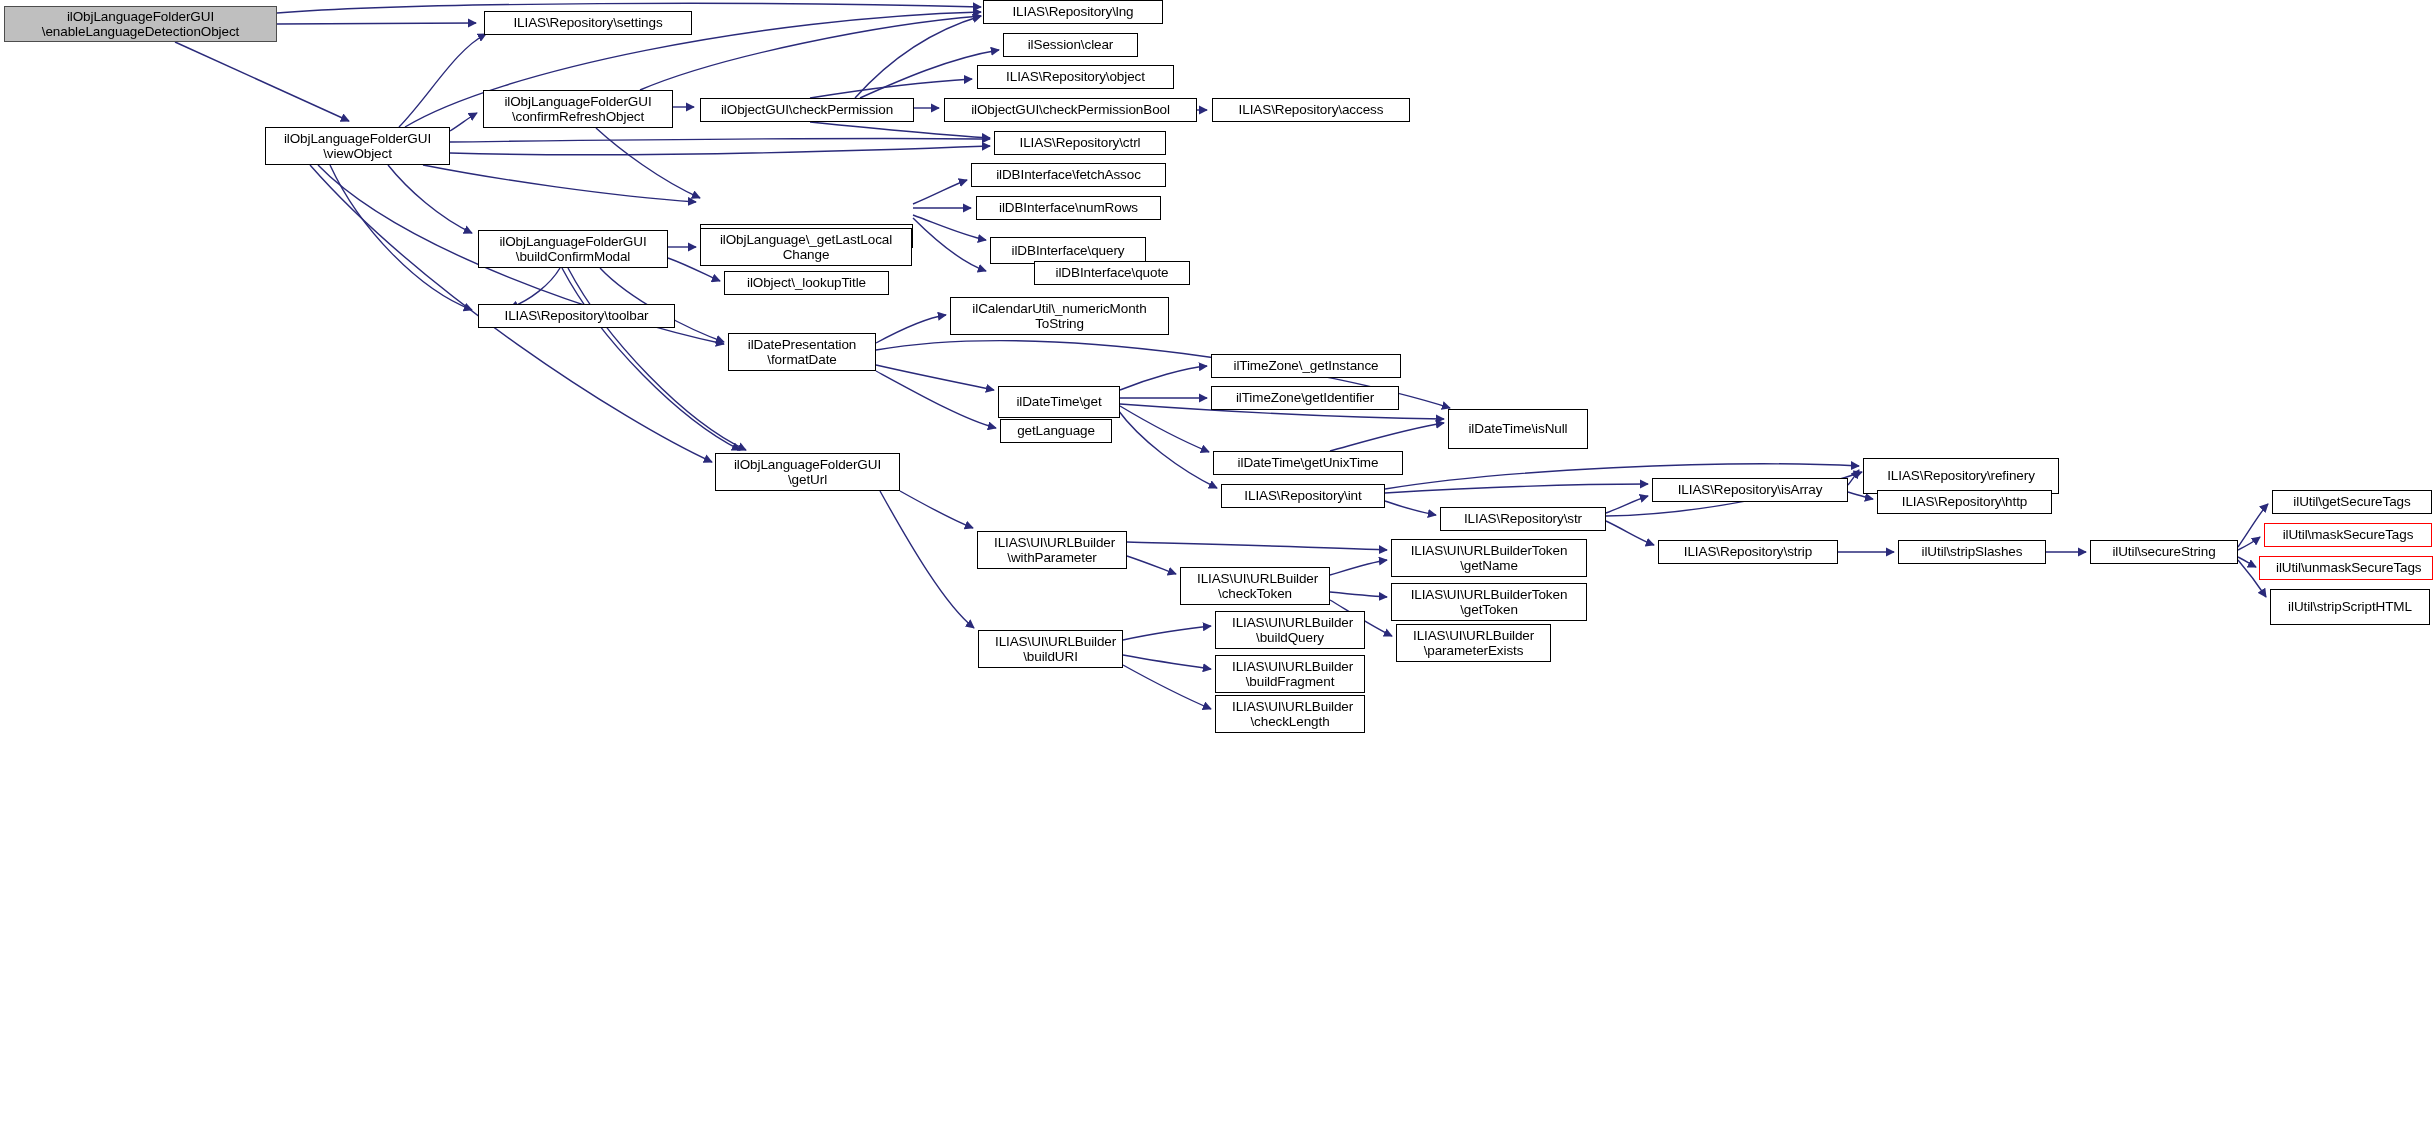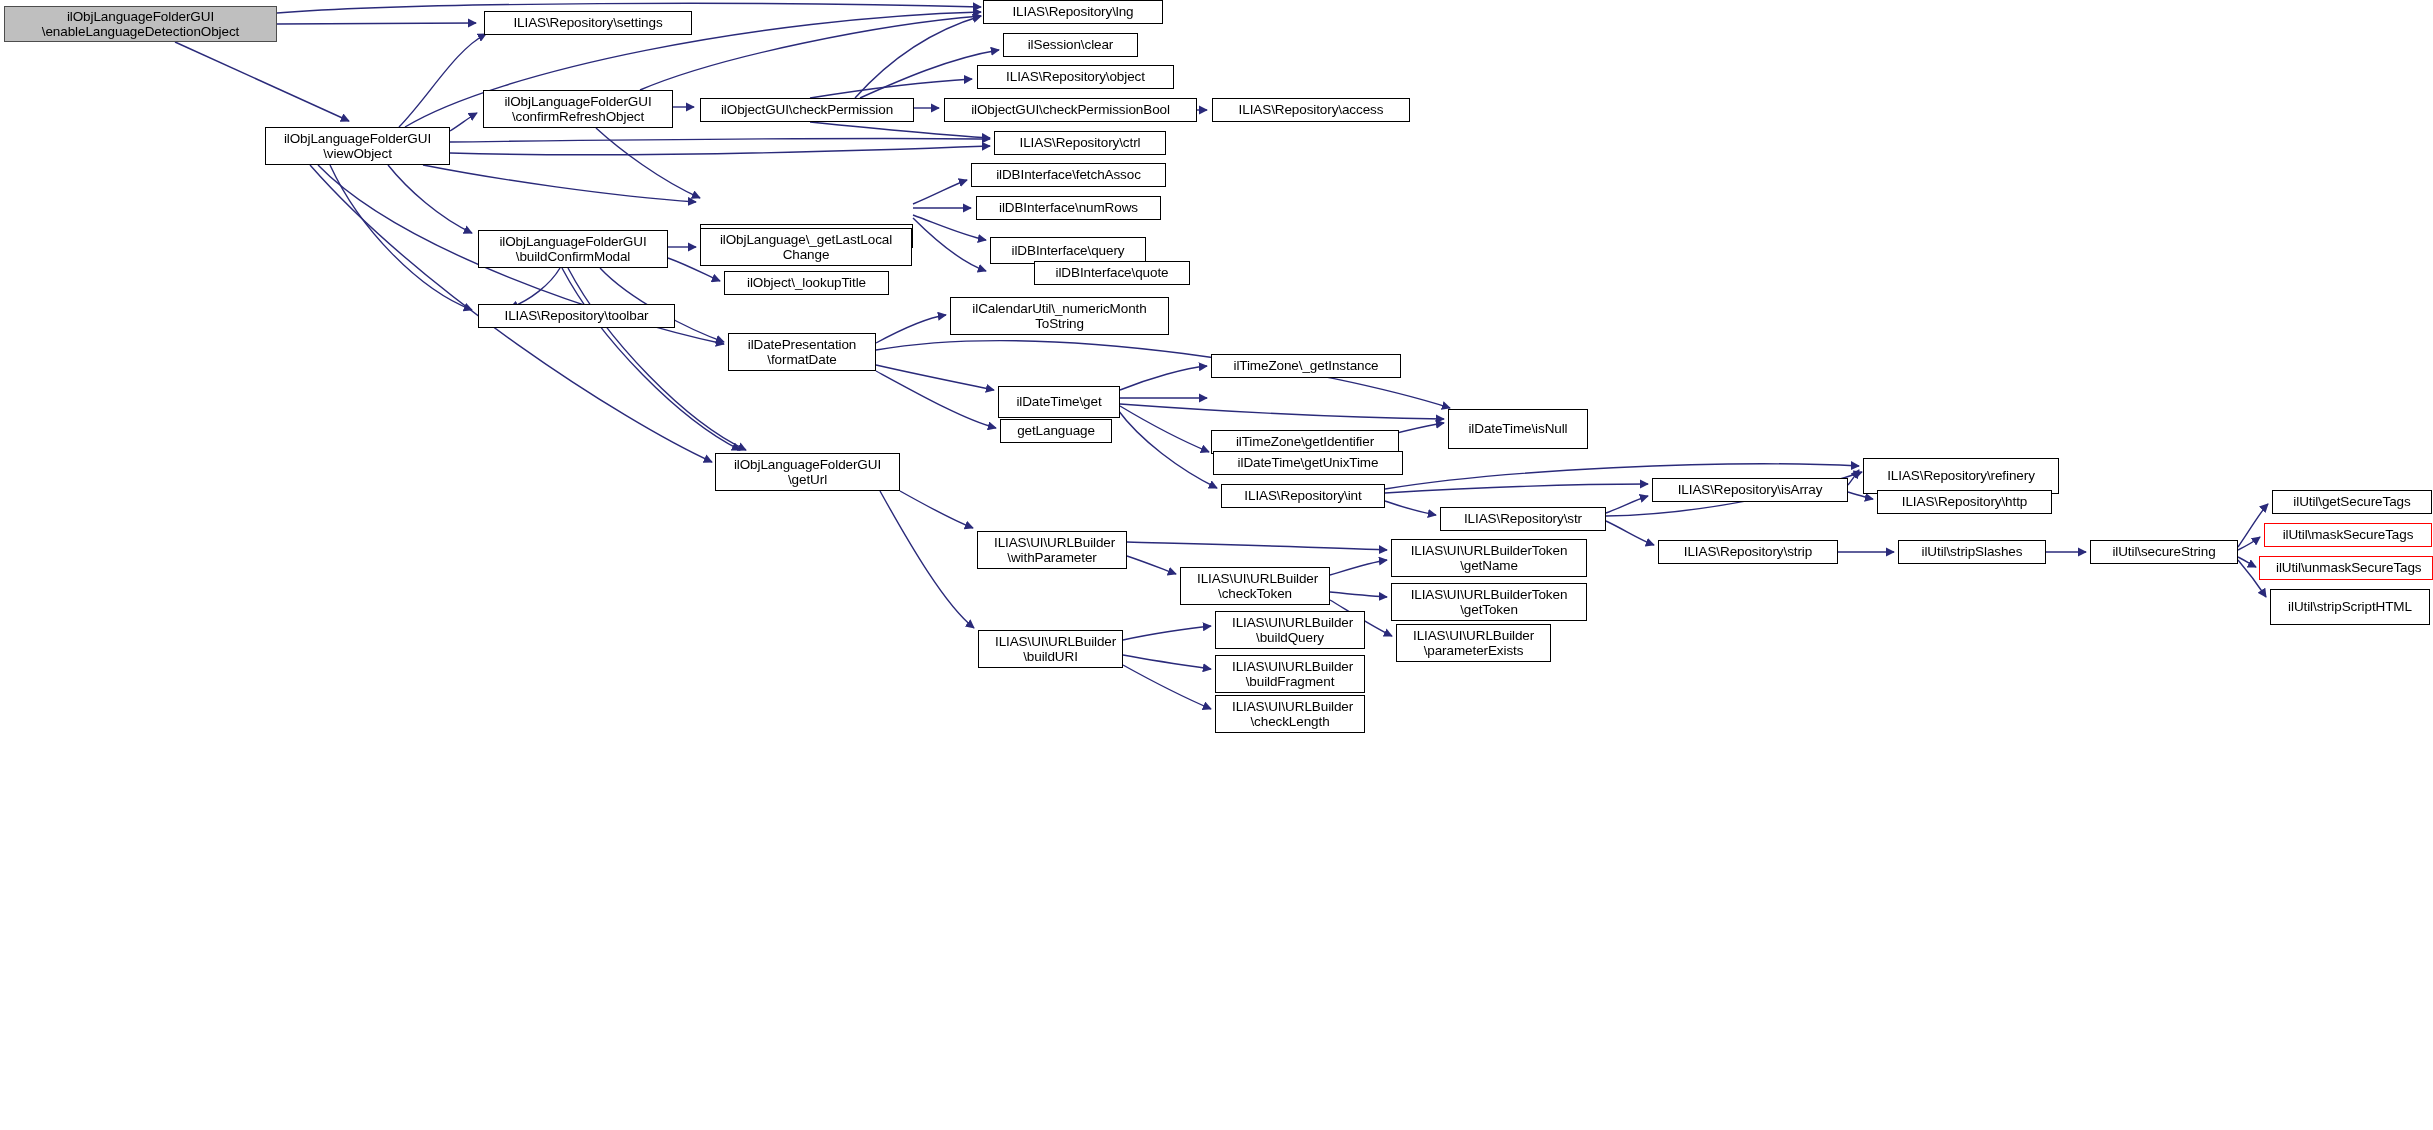--- a/index.html
+++ b/index.html
@@ -137,21 +137,21 @@
       <div class="node" style="left: 700px; top: 228px; width: 212px; height: 38px;"><span class="lbl">ilObjLanguage\_getLastLocal
 Change</span></div>
       <div class="node" style="left: 990px; top: 261px; width: 156px; height: 24px; margin-left: 44px;"><span class="lbl">ilDBInterface\quote</span></div>
       <div class="node" style="left: 724px; top: 271px; width: 165px; height: 24px;"><span class="lbl">ilObject\_lookupTitle</span></div>
       <div class="node" style="left: 478px; top: 304px; width: 197px; height: 24px;"><span class="lbl">ILIAS\Repository\toolbar</span></div>
       <div class="node" style="left: 950px; top: 297px; width: 219px; height: 38px;"><span class="lbl">ilCalendarUtil\_numericMonth
 ToString</span></div>
       <div class="node" style="left: 728px; top: 333px; width: 148px; height: 38px;"><span class="lbl">ilDatePresentation
 \formatDate</span></div>
       <div class="node" style="left: 1211px; top: 354px; width: 190px; height: 24px;"><span class="lbl">ilTimeZone\_getInstance</span></div>
-      <div class="node" style="left: 1211px; top: 386px; width: 188px; height: 24px; margin-top: 44px;"><span class="lbl">ilTimeZone\getIdentifier</span></div>
+      <div class="node" style="left: 1211px; top: 386px; width: 188px; height: 24px;"><span class="lbl">ilTimeZone\getIdentifier</span></div>
       <div class="node" style="left: 998px; top: 386px; width: 122px; height: 32px;"><span class="lbl">ilDateTime\get</span></div>
       <div class="node" style="left: 1448px; top: 409px; width: 140px; height: 40px;"><span class="lbl">ilDateTime\isNull</span></div>
       <div class="node" style="left: 1000px; top: 419px; width: 112px; height: 24px;"><span class="lbl">getLanguage</span></div>
       <div class="node" style="left: 1213px; top: 451px; width: 190px; height: 24px;"><span class="lbl">ilDateTime\getUnixTime</span></div>
       <div class="node" style="left: 1863px; top: 458px; width: 196px; height: 36px;"><span class="lbl">ILIAS\Repository\refinery</span></div>
       <div class="node" style="left: 715px; top: 453px; width: 185px; height: 38px;"><span class="lbl">ilObjLanguageFolderGUI
 \getUrl</span></div>
       <div class="node" style="left: 1652px; top: 478px; width: 196px; height: 24px;"><span class="lbl">ILIAS\Repository\isArray</span></div>
       <div class="node" style="left: 1877px; top: 490px; width: 175px; height: 24px;"><span class="lbl">ILIAS\Repository\http</span></div>
       <div class="node" style="left: 1221px; top: 484px; width: 164px; height: 24px;"><span class="lbl">ILIAS\Repository\int</span></div>

